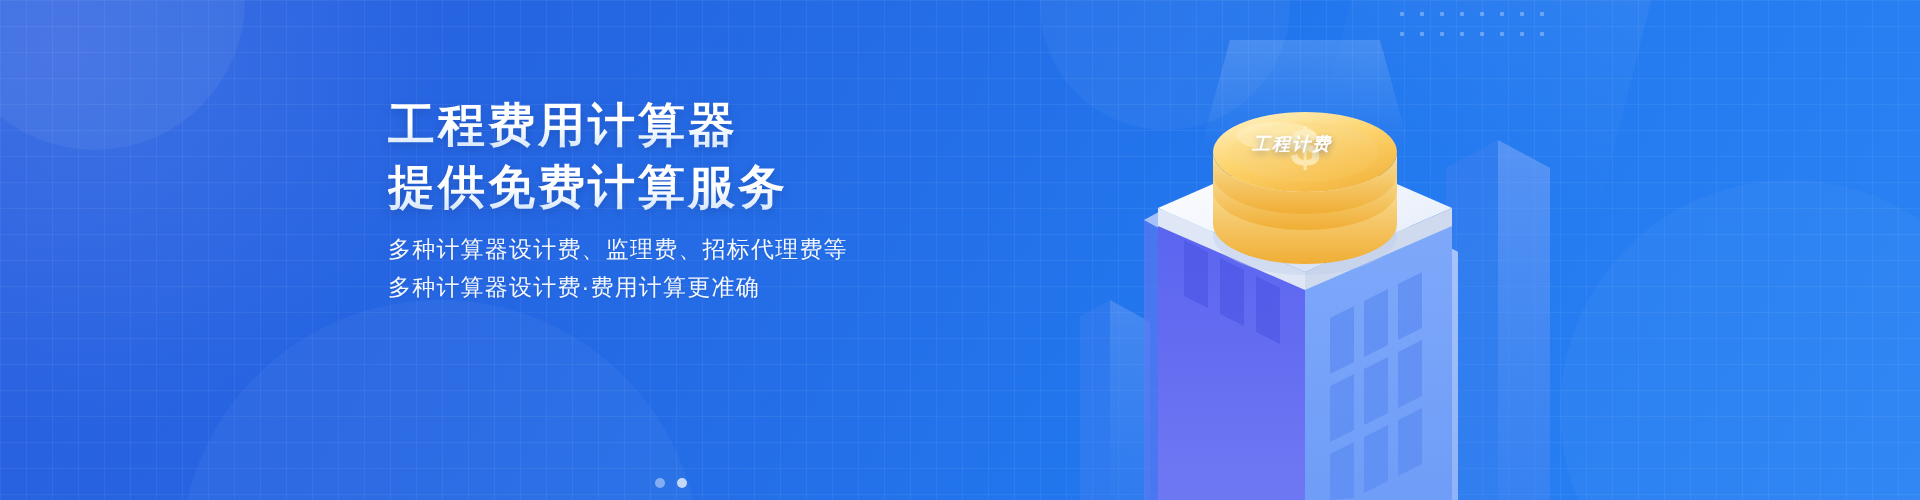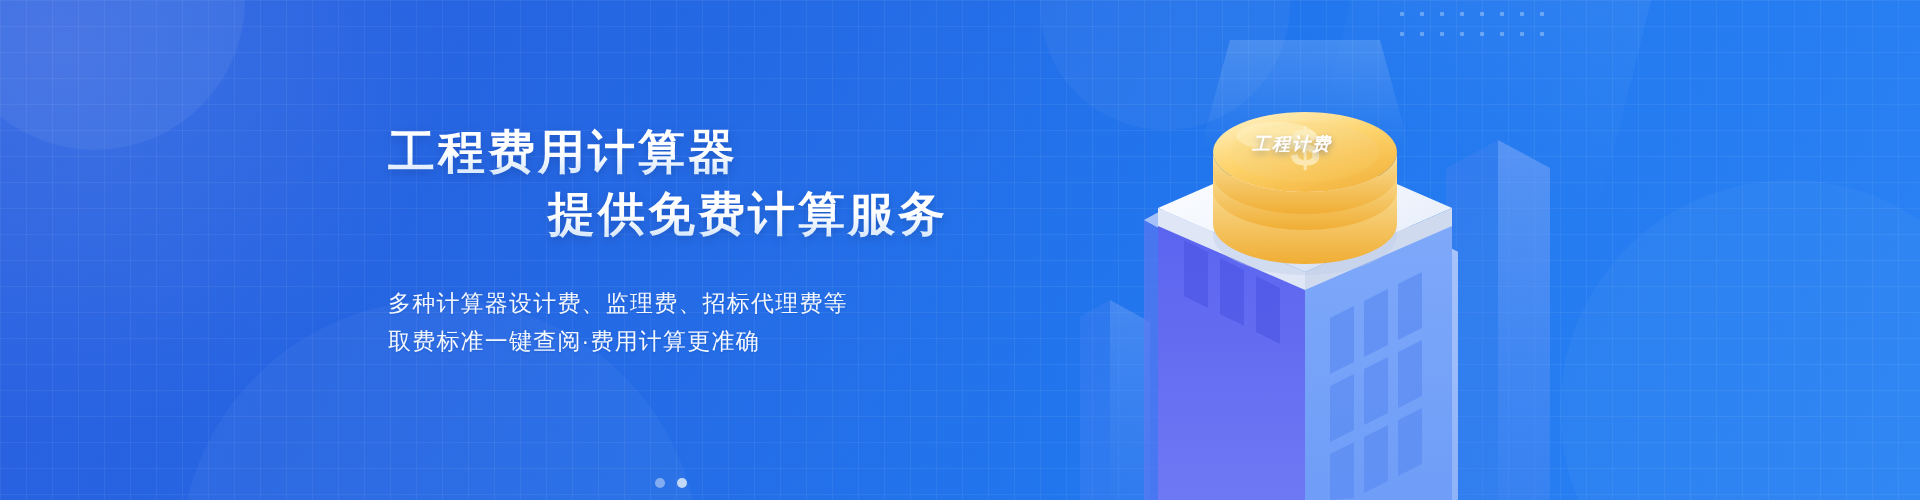--- a/index.html
+++ b/index.html
@@ -50,31 +50,31 @@
     pointer-events:none;
   }
   .soft-band{
     position:absolute;left:1330px;top:-60px;width:300px;height:290px;
     background:linear-gradient(200deg, rgba(255,255,255,.065), rgba(255,255,255,0) 70%);
     transform:skewX(-14deg);
     pointer-events:none;
   }
 
   
-  .copy{position:absolute;left:388px;top:124px;width:560px;}
+  .copy{position:absolute;left:388px;top:97px;width:560px;}
   .headline{
     font-size:47px;line-height:56px;font-weight:700;letter-spacing:3px;
     background:linear-gradient(180deg,#ffffff 0%,#ffffff 48%,#cfe2fb 100%);
     -webkit-background-clip:text;background-clip:text;
     color:transparent;-webkit-text-fill-color:transparent;
     filter:drop-shadow(0 3px 4px rgba(14,48,120,.30));
     white-space:nowrap;
   }
-  .headline + .headline{margin-top:6px;text-align:right;}
-  .desc{margin-top:42px;color:#ffffff;}
+  .headline + .headline{margin-top:6px;}
+  .desc{margin-top:15px;color:#ffffff;}
   .desc-line{
     font-size:23px;line-height:38px;letter-spacing:1.2px;
     color:#f4f8ff;white-space:nowrap;
     text-shadow:0 1px 2px rgba(12,45,115,.18);
   }
 
   
   .art{position:absolute;left:1080px;top:0;width:560px;height:500px;}
   .art svg{display:block;}
   .art-label{
@@ -106,21 +106,21 @@
   <div class="circle circle-bl"></div>
   <div class="circle circle-r"></div>
   <div class="soft-band"></div>
   <div class="dot-grid"></div>
 
   <div class="copy">
     <div class="headline">工程费用计算器</div>
     <div class="headline">提供免费计算服务</div>
     <div class="desc">
       <div class="desc-line">多种计算器设计费、监理费、招标代理费等</div>
-      <div class="desc-line">取费标准一键查阅·费用计算更准确</div>
+      <div class="desc-line">多种计算器设计费·费用计算更准确</div>
     </div>
   </div>
 
   <div class="art">
     <svg width="560" height="500" viewBox="0 0 560 500">
       <defs>
         <linearGradient id="gTowerFar" x1="0" y1="0" x2="0" y2="1">
           <stop offset="0" stop-color="#7fa9f8" stop-opacity=".55"></stop>
           <stop offset="1" stop-color="#5f8df2" stop-opacity=".30"></stop>
         </linearGradient>

